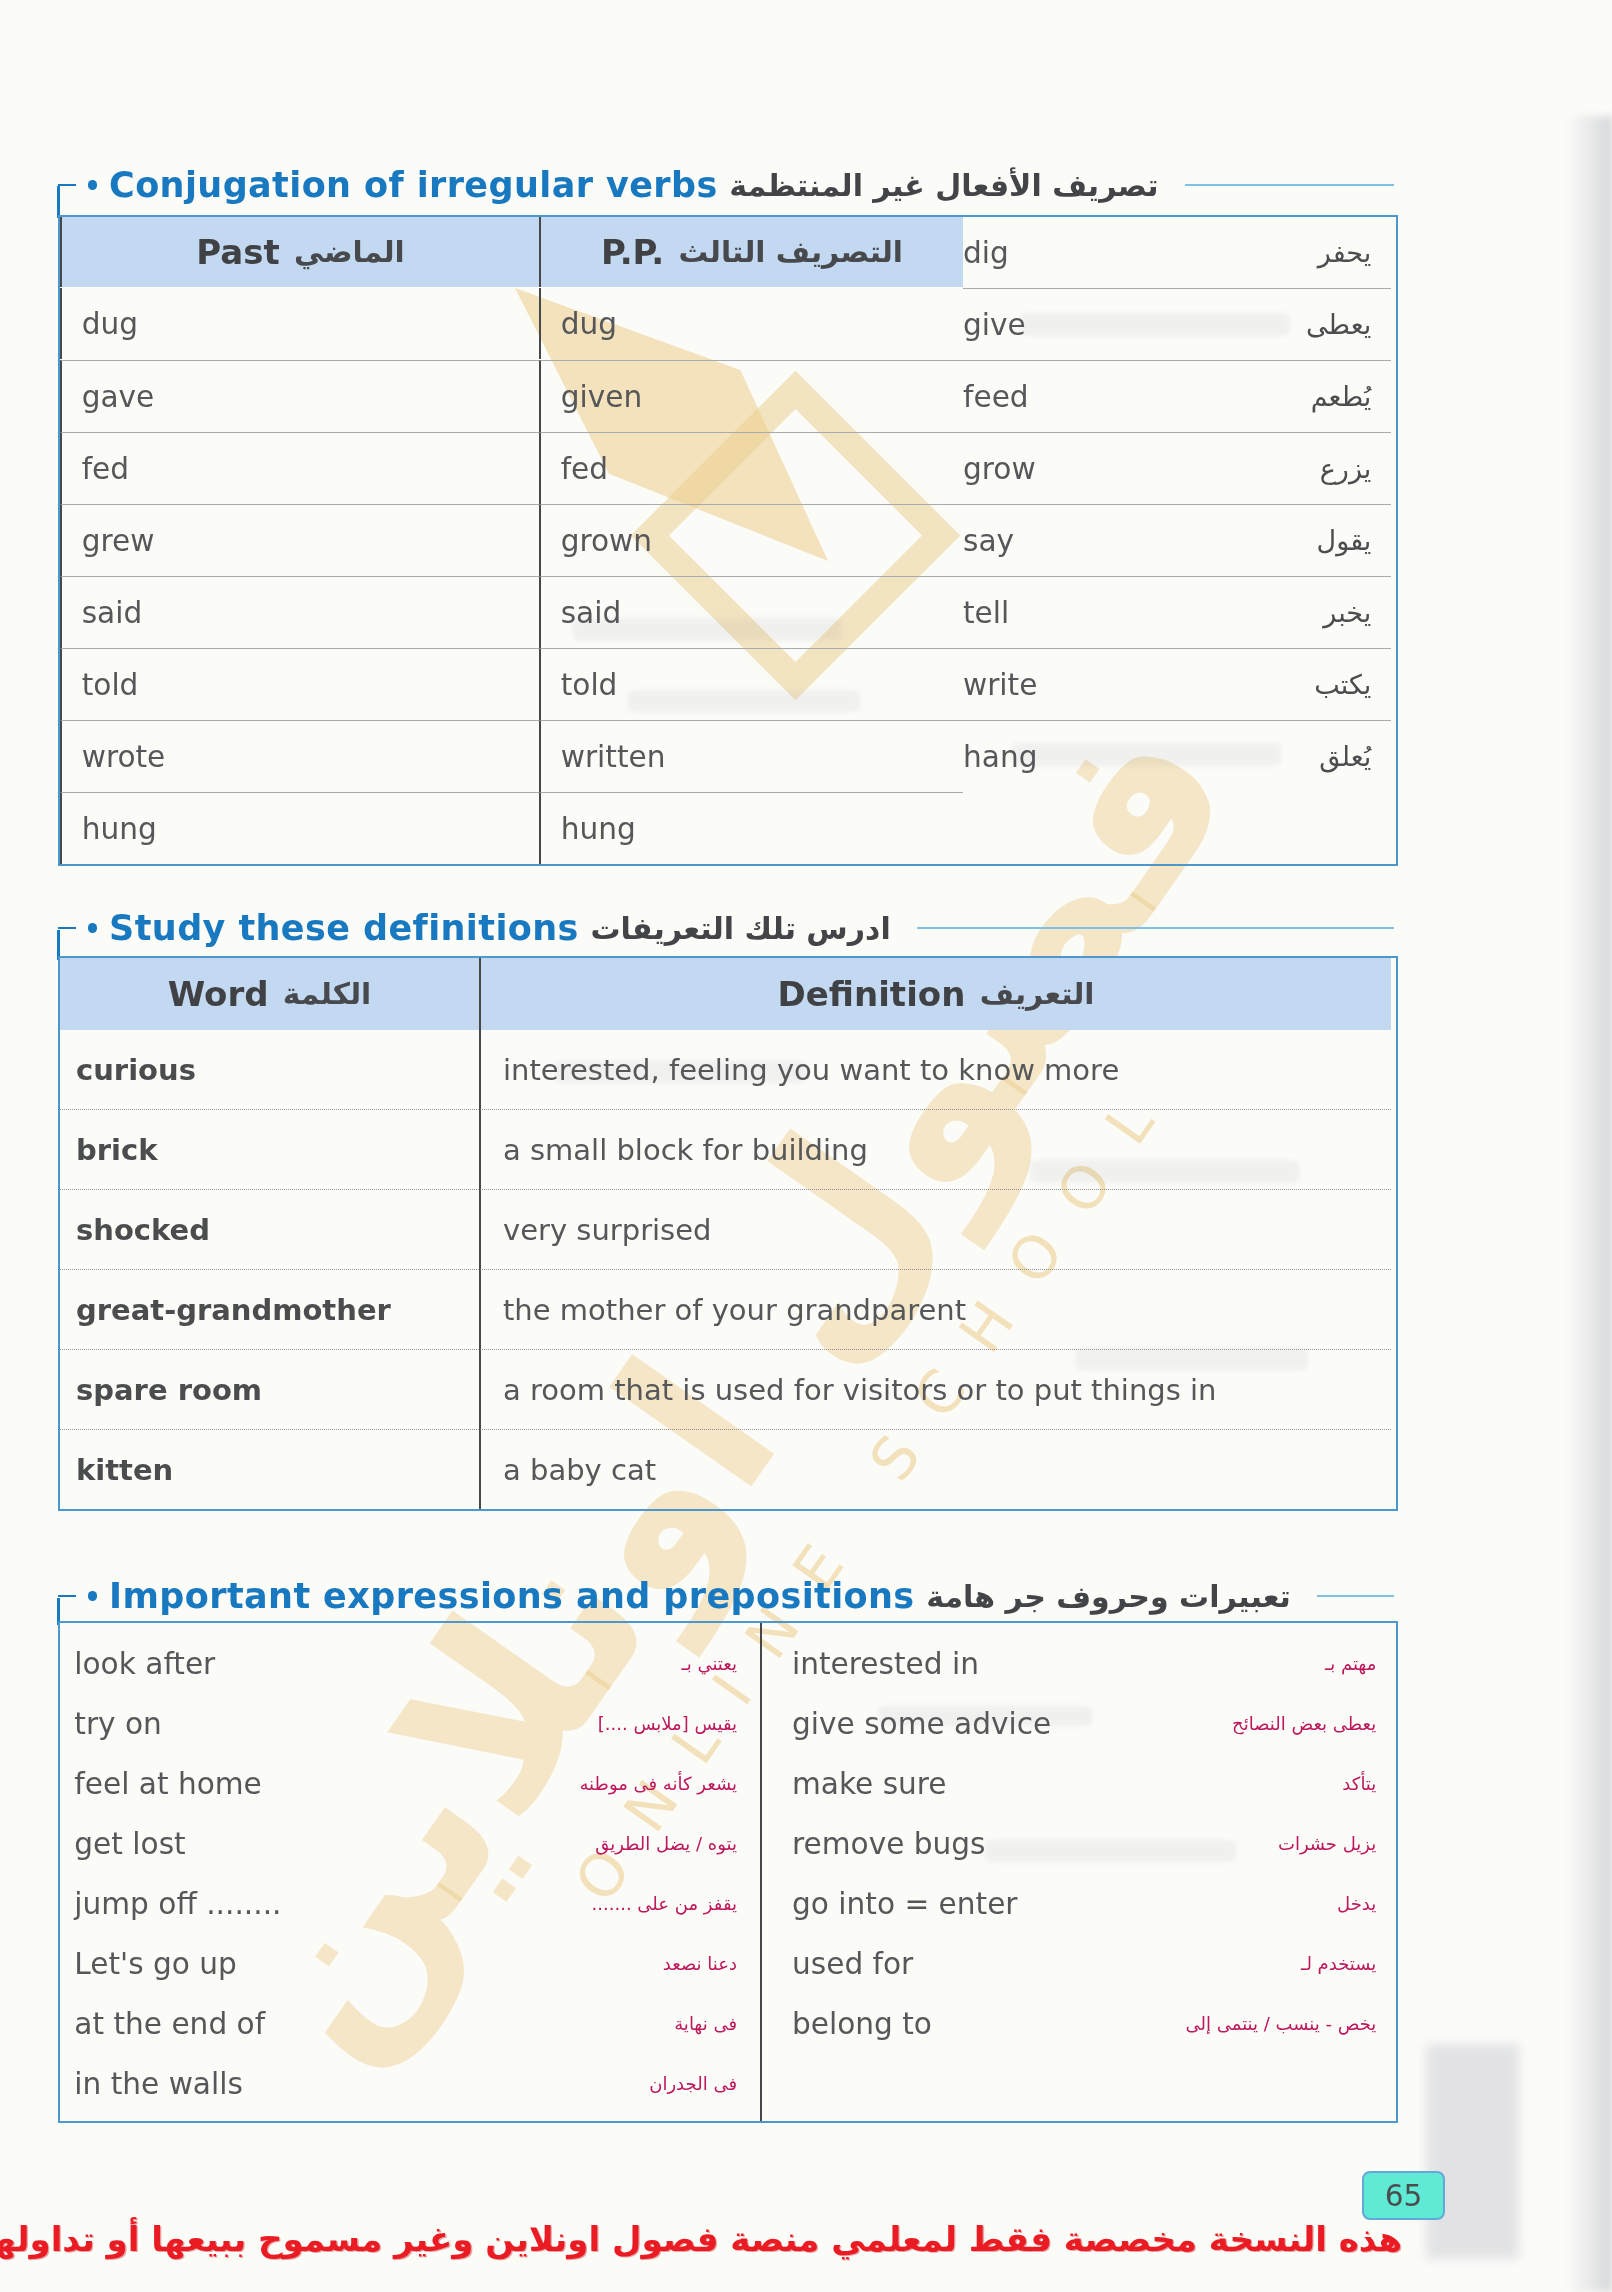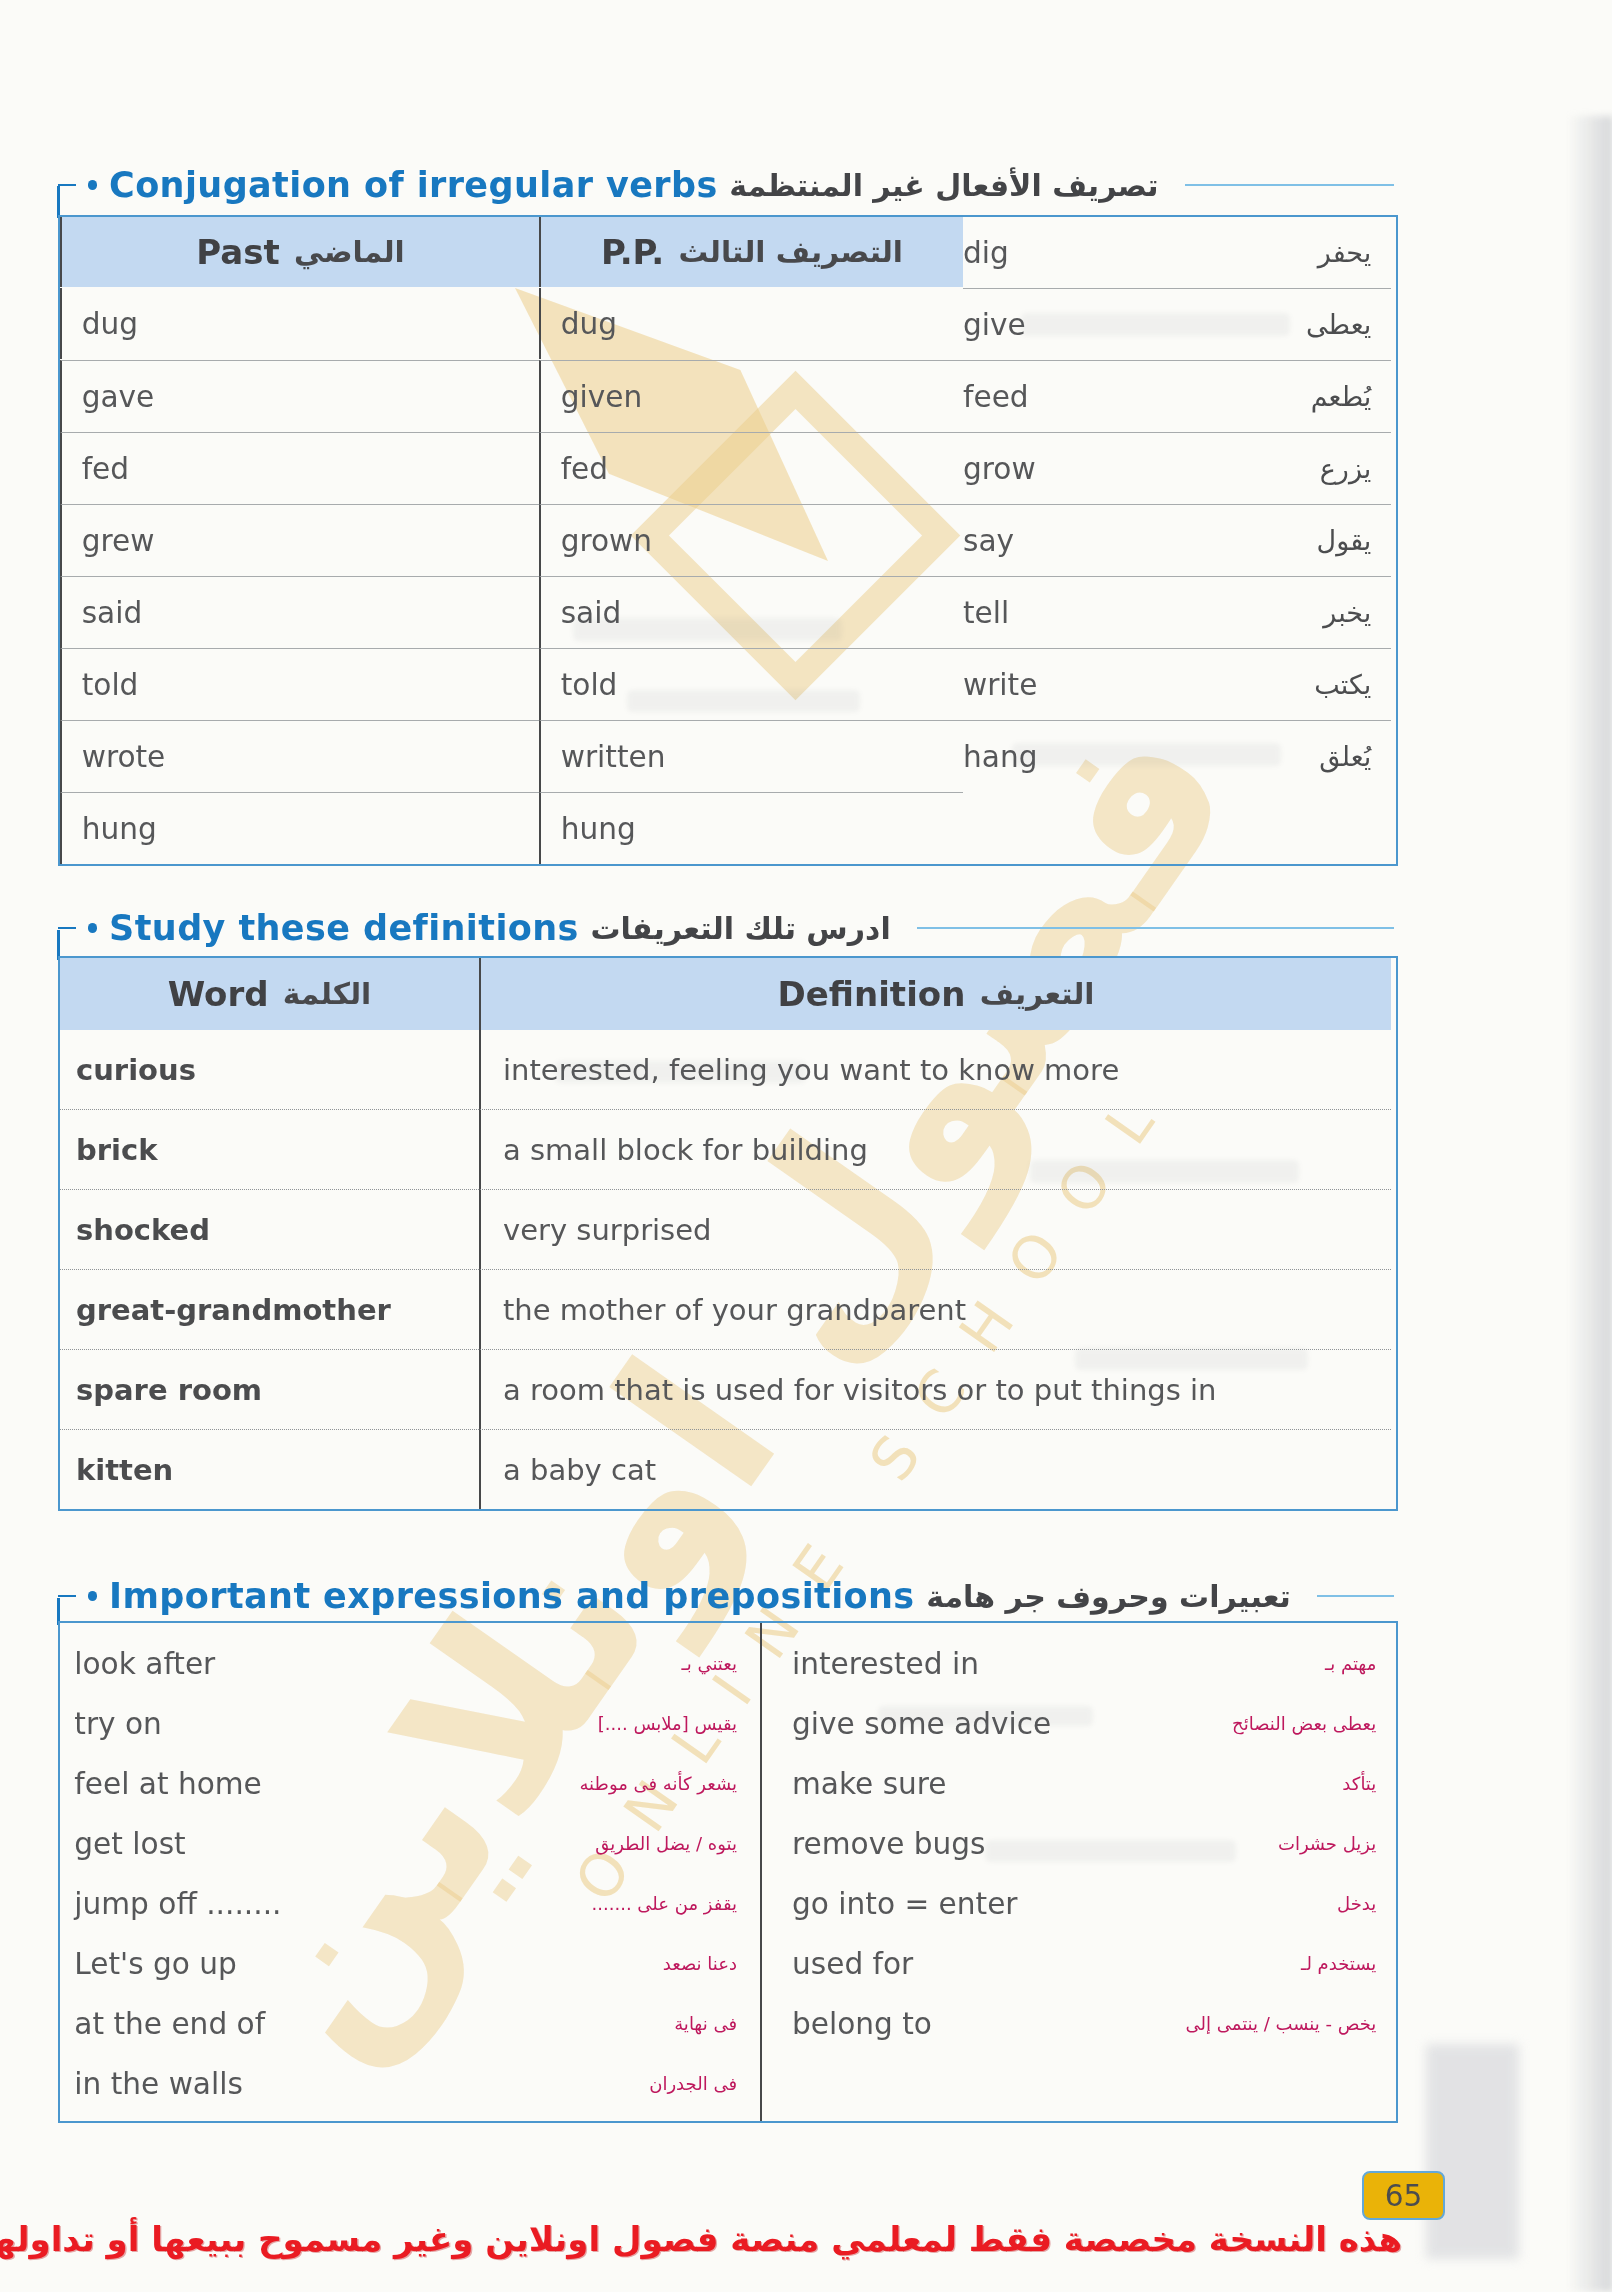--- a/index.html
+++ b/index.html
@@ -59,21 +59,21 @@
   .t3col{display:flex;flex-direction:column;padding-top:10.7px;}
   .t3left{width:700px;}
   .t3right{flex:1;border-left:2.7px solid #47484a;}
   .xrow{height:60px;display:flex;align-items:center;justify-content:space-between;}
   .t3left .xrow{padding-left:14.3px;padding-right:23px;}
   .t3right .xrow{padding-left:30px;padding-right:19.7px;}
   .xen{font-size:29.6px;color:#565759;white-space:nowrap;}
   .xar{font-size:18px;color:#be185d;direction:rtl;white-space:nowrap;}
   
   .pagenum{left:1362px;top:2171px;width:79px;height:45px;border:2.2px solid #63a8d8;border-radius:8px;
-    background:#eab308;display:flex;align-items:center;justify-content:center;
+    background:#5eead4;display:flex;align-items:center;justify-content:center;
     font-size:29.6px;color:#4b4c4e;z-index:2;}
   .footer{left:18px;top:2219px;width:1384px;text-align:center;direction:rtl;
     font-size:34px;font-weight:bold;color:#ea1b22;z-index:2;white-space:nowrap;
     text-shadow:1.3px 1.3px 0 rgba(185,10,15,.35);}
 </style>
 </head>
 <body>
 
 <div class="abs wm wmarrow"></div>
 <div class="abs wm wmdiamond"></div>

